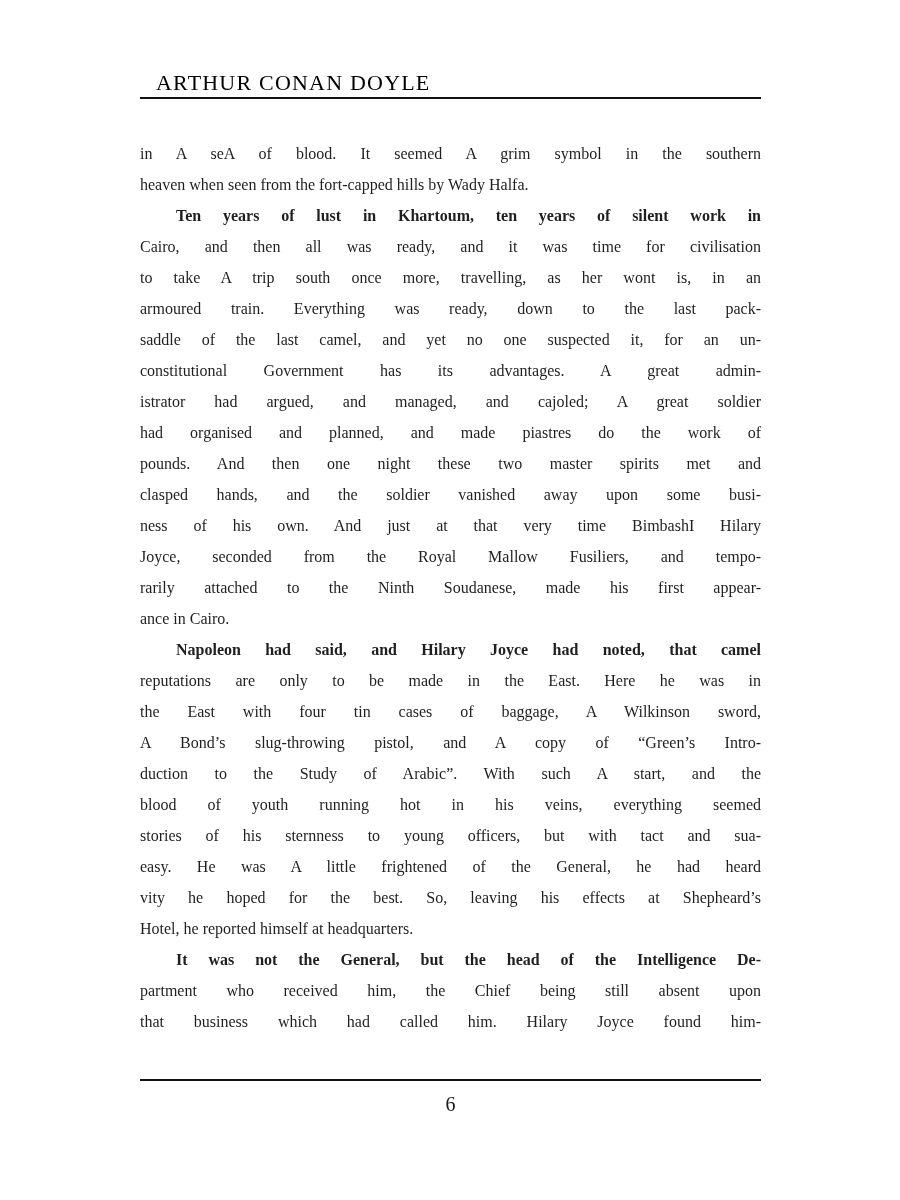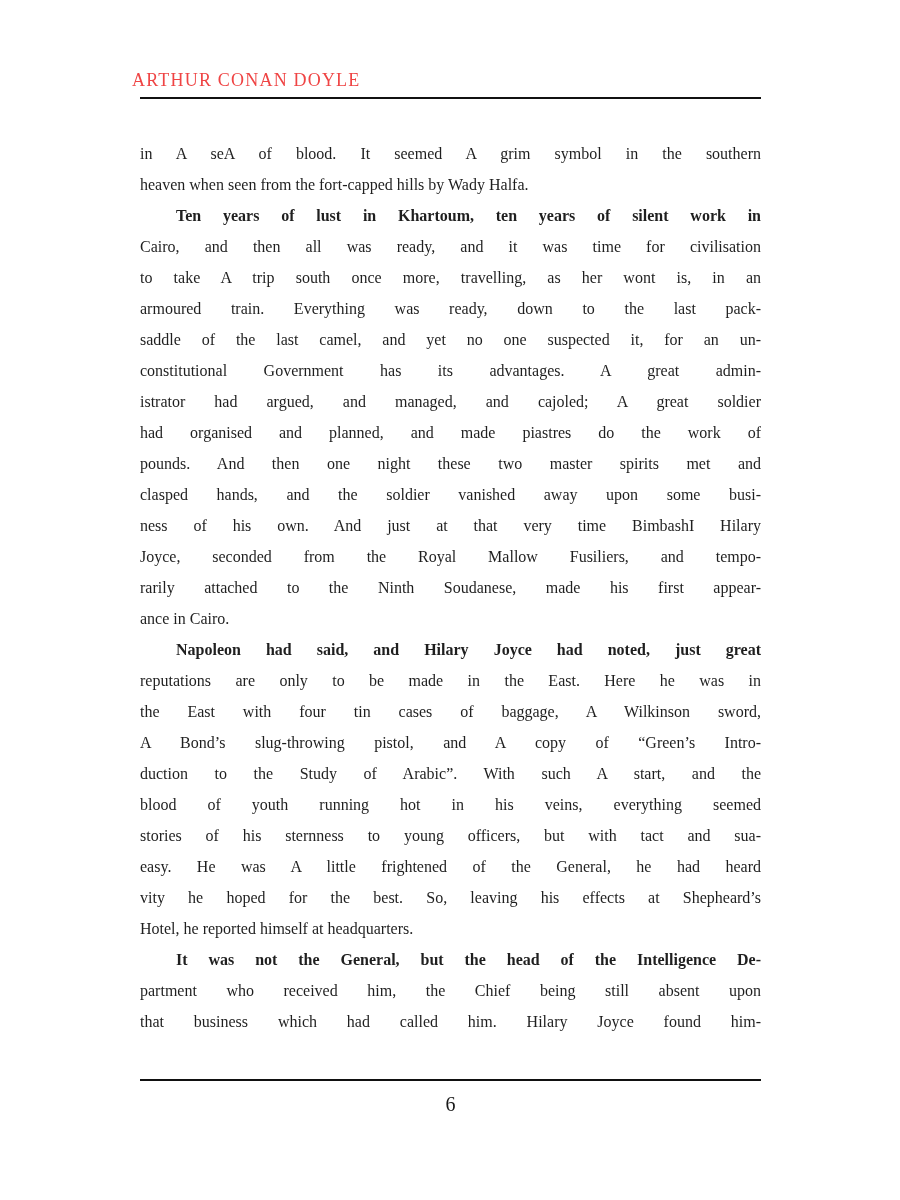--- a/index.html
+++ b/index.html
@@ -11,26 +11,26 @@
     position: relative;
     width: 900px;
     height: 1200px;
     background: #ffffff;
     font-family: "Liberation Serif", "DejaVu Serif", serif;
     color: #1f1f1f;
     overflow: hidden;
   }
   .header {
     position: absolute;
-    left: 132px;
+    left: 156px;
     top: 70px;
     width: 621px;
-    font-size: 18px;
+    font-size: 22px;
     letter-spacing: 1.2px;
-    color: #ef4444;
+    color: #000000;
   }
   .rule {
     position: absolute;
     left: 140px;
     width: 621px;
     height: 2px;
     background: #111111;
   }
   .header-rule { top: 97px; }
   .footer-rule { top: 1079px; }
@@ -84,21 +84,21 @@
       <div class="line">saddle of the last camel, and yet no one suspected it, for an un-</div>
       <div class="line">constitutional Government has its advantages. A great admin-</div>
       <div class="line">istrator had argued, and managed, and cajoled; A great soldier</div>
       <div class="line">had organised and planned, and made piastres do the work of</div>
       <div class="line">pounds. And then one night these two master spirits met and</div>
       <div class="line">clasped hands, and the soldier vanished away upon some busi-</div>
       <div class="line">ness of his own. And just at that very time BimbashI Hilary</div>
       <div class="line">Joyce, seconded from the Royal Mallow Fusiliers, and tempo-</div>
       <div class="line">rarily attached to the Ninth Soudanese, made his first appear-</div>
       <div class="line end">ance in Cairo.</div>
-      <div class="line indent">Napoleon had said, and Hilary Joyce had noted, just great</div>
+      <div class="line indent">Napoleon had said, and Hilary Joyce had noted, that camel</div>
       <div class="line">reputations are only to be made in the East. Here he was in</div>
       <div class="line">the East with four tin cases of baggage, A Wilkinson sword,</div>
       <div class="line">A Bond’s slug-throwing pistol, and A copy of “Green’s Intro-</div>
       <div class="line">duction to the Study of Arabic”. With such A start, and the</div>
       <div class="line">blood of youth running hot in his veins, everything seemed</div>
       <div class="line">stories of his sternness to young officers, but with tact and sua-</div>
       <div class="line">easy. He was A little frightened of the General, he had heard</div>
       <div class="line">vity he hoped for the best. So, leaving his effects at Shepheard’s</div>
       <div class="line end">Hotel, he reported himself at headquarters.</div>
       <div class="line indent">It was not the General, but the head of the Intelligence De-</div>

